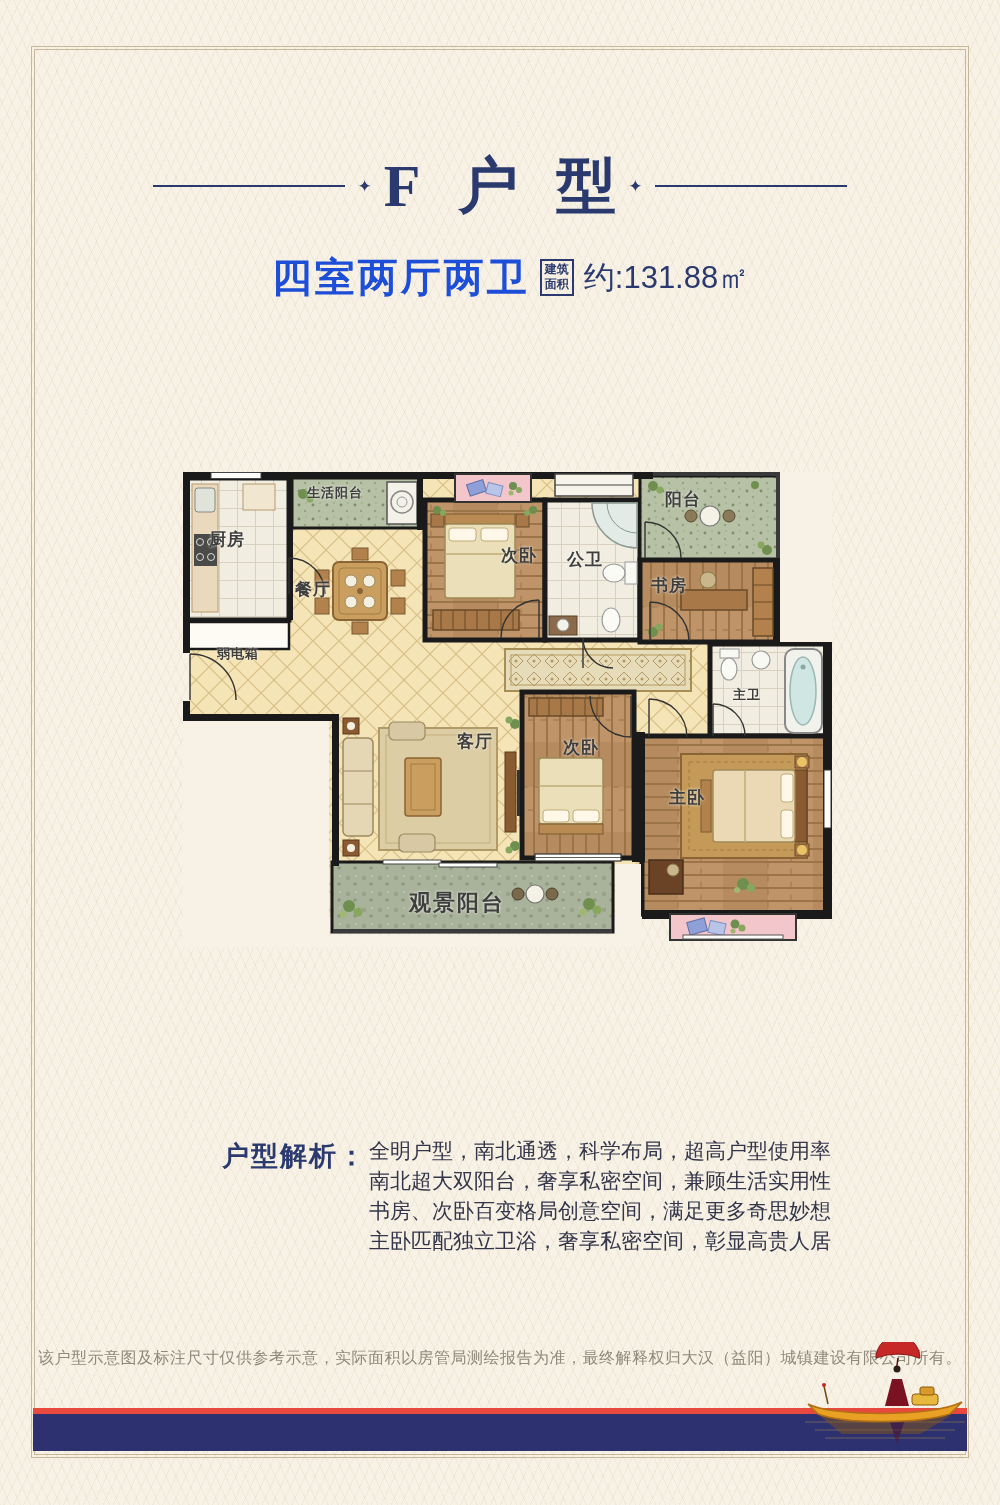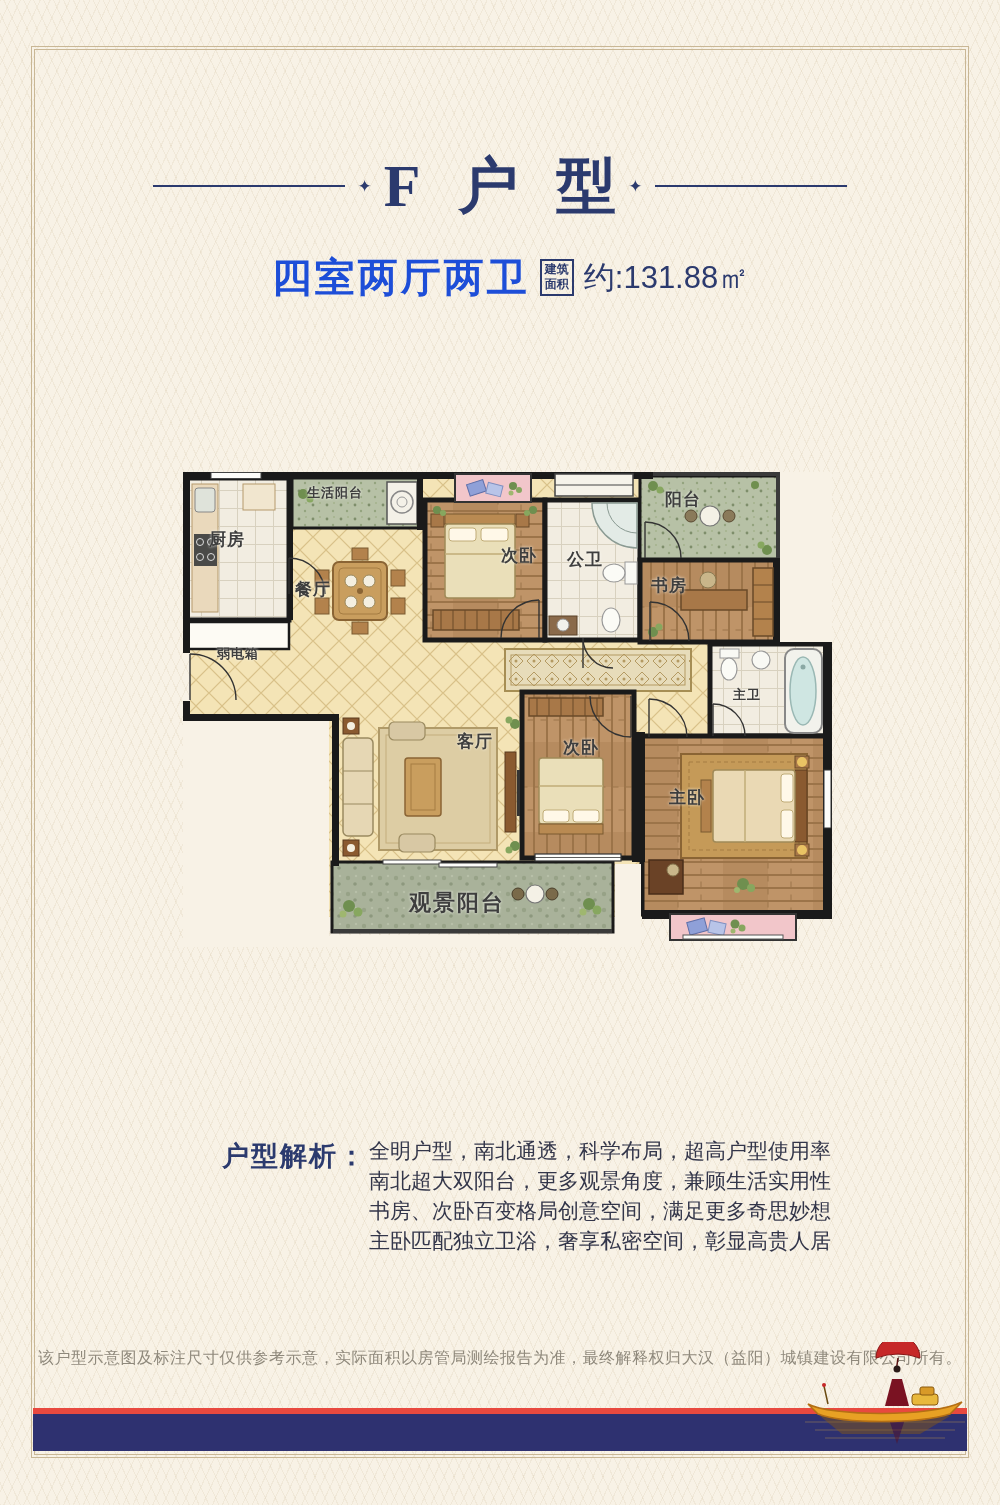--- a/index.html
+++ b/index.html
@@ -365,21 +365,21 @@
   <div class="room-label" style="left:274px;top:258px;">客厅</div>
   <div class="room-label" style="left:380px;top:264px;">次卧</div>
   <div class="room-label" style="left:486px;top:314px;">主卧</div>
   <div class="room-label lbl-lg" style="left:226px;top:416px;">观景阳台</div>
 </div>
 
 <div class="analysis">
   <div class="analysis-heading">户型解析：</div>
   <div class="analysis-lines">
     <div>全明户型，南北通透，科学布局，超高户型使用率</div>
-    <div>南北超大双阳台，更多观景角度，兼顾生活实用性</div>
+    <div>南北超大双阳台，奢享私密空间，兼顾生活实用性</div>
     <div>书房、次卧百变格局创意空间，满足更多奇思妙想</div>
     <div>主卧匹配独立卫浴，奢享私密空间，彰显高贵人居</div>
   </div>
 </div>
 
 <div class="disclaimer">该户型示意图及标注尺寸仅供参考示意，实际面积以房管局测绘报告为准，最终解释权归大汉（益阳）城镇建设有限公司所有。</div>
 <div class="band-red"></div>
 <div class="band-navy"></div>
 
 <svg class="boat" viewBox="0 0 170 110">

